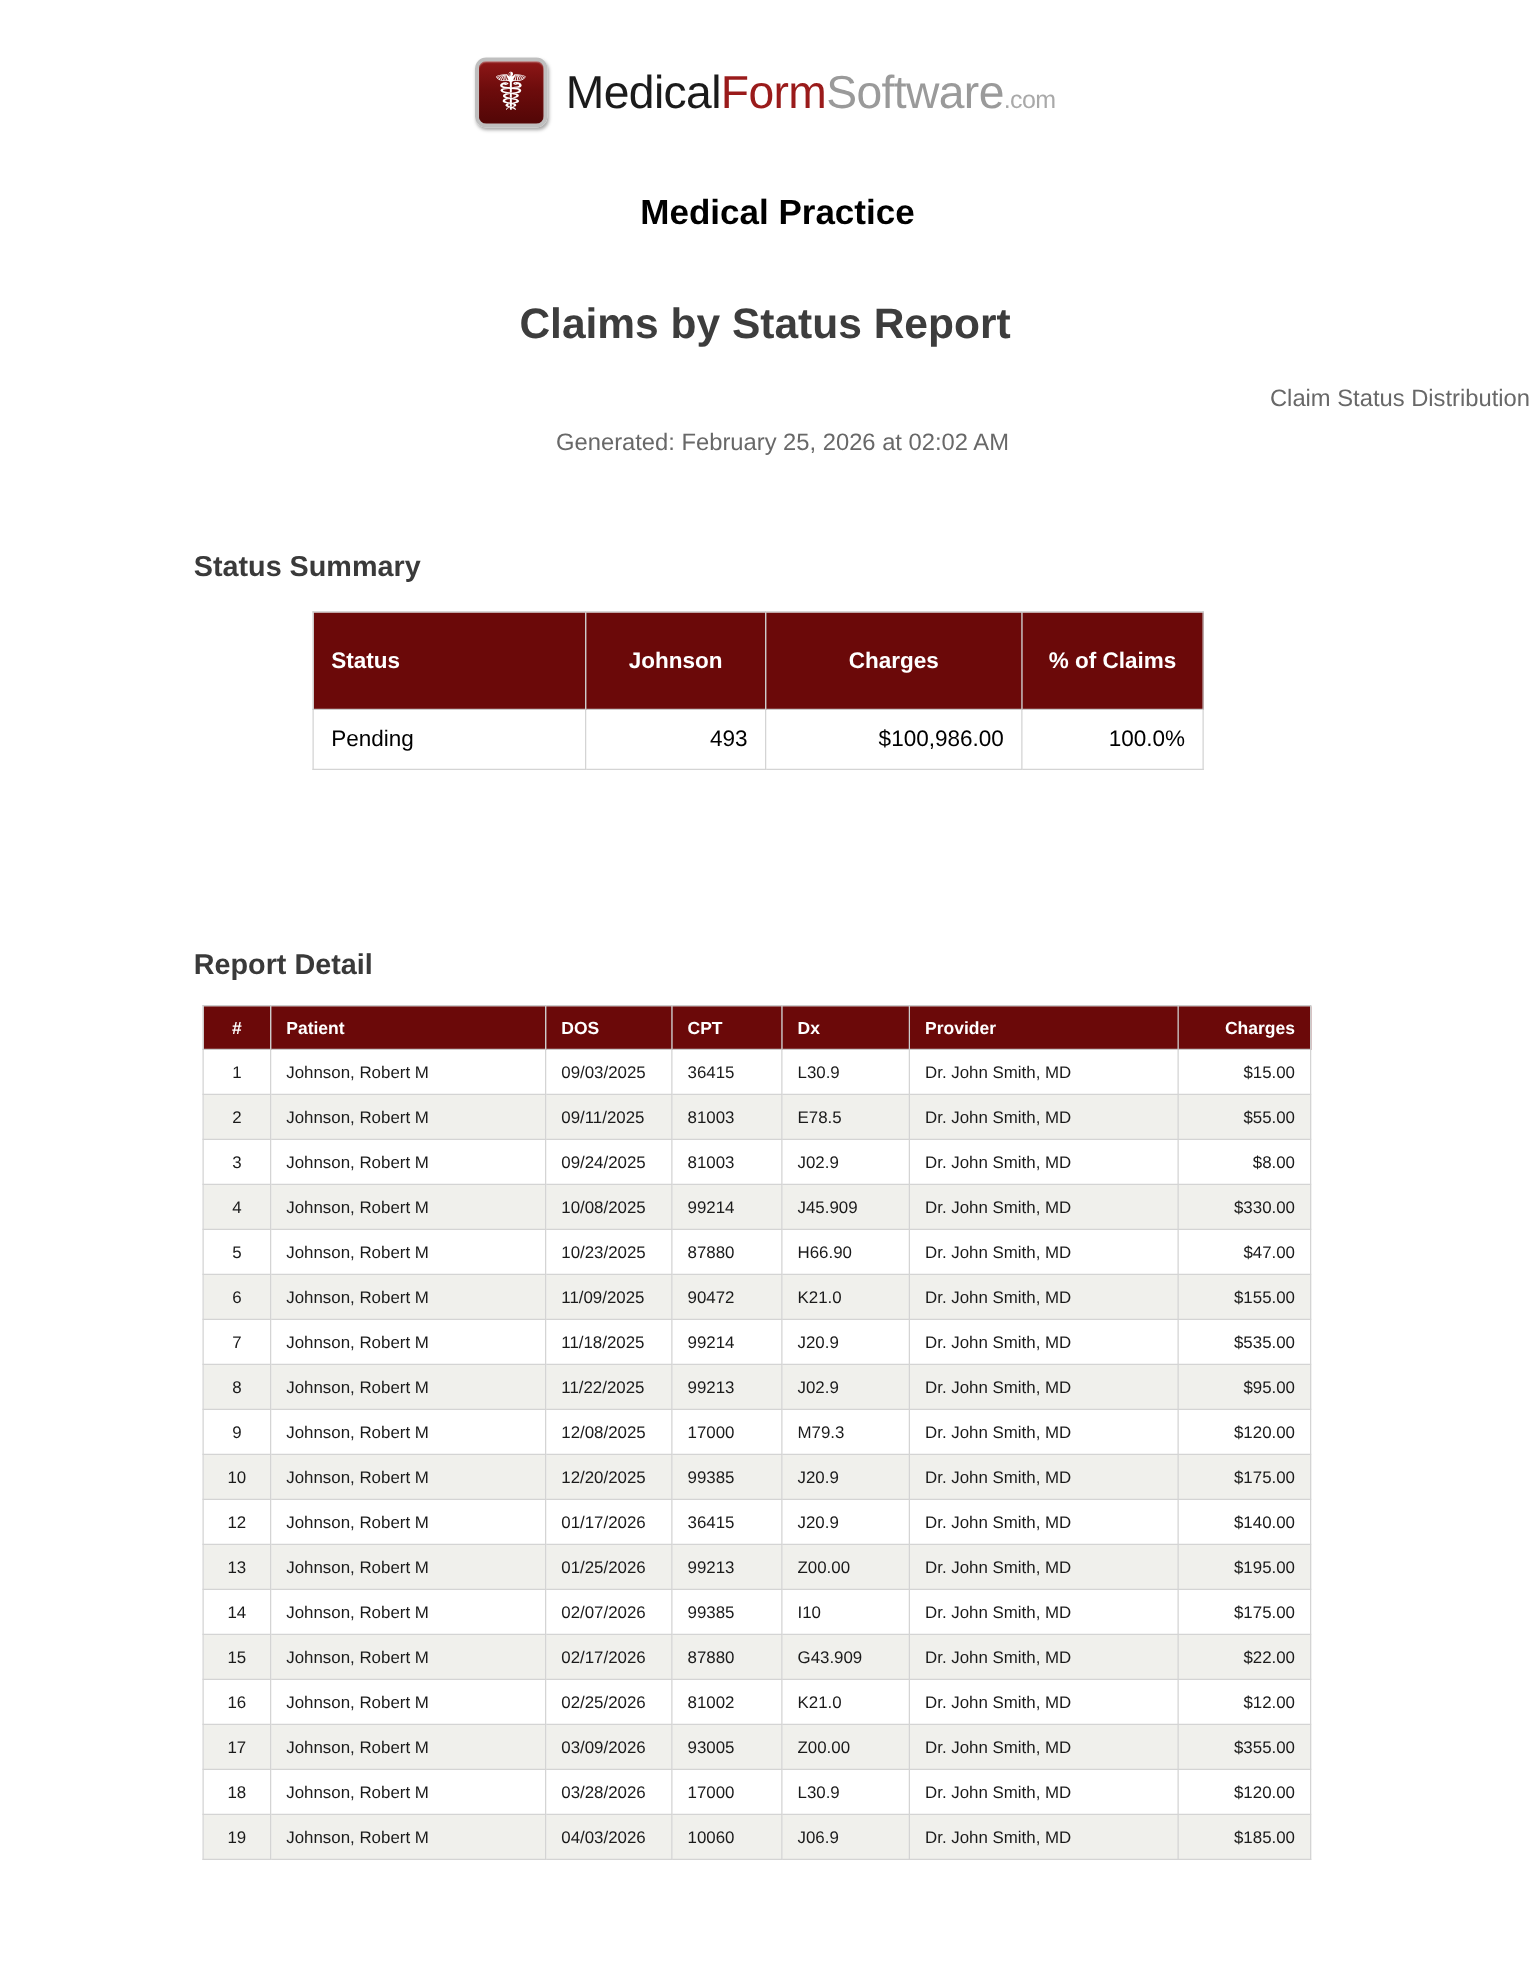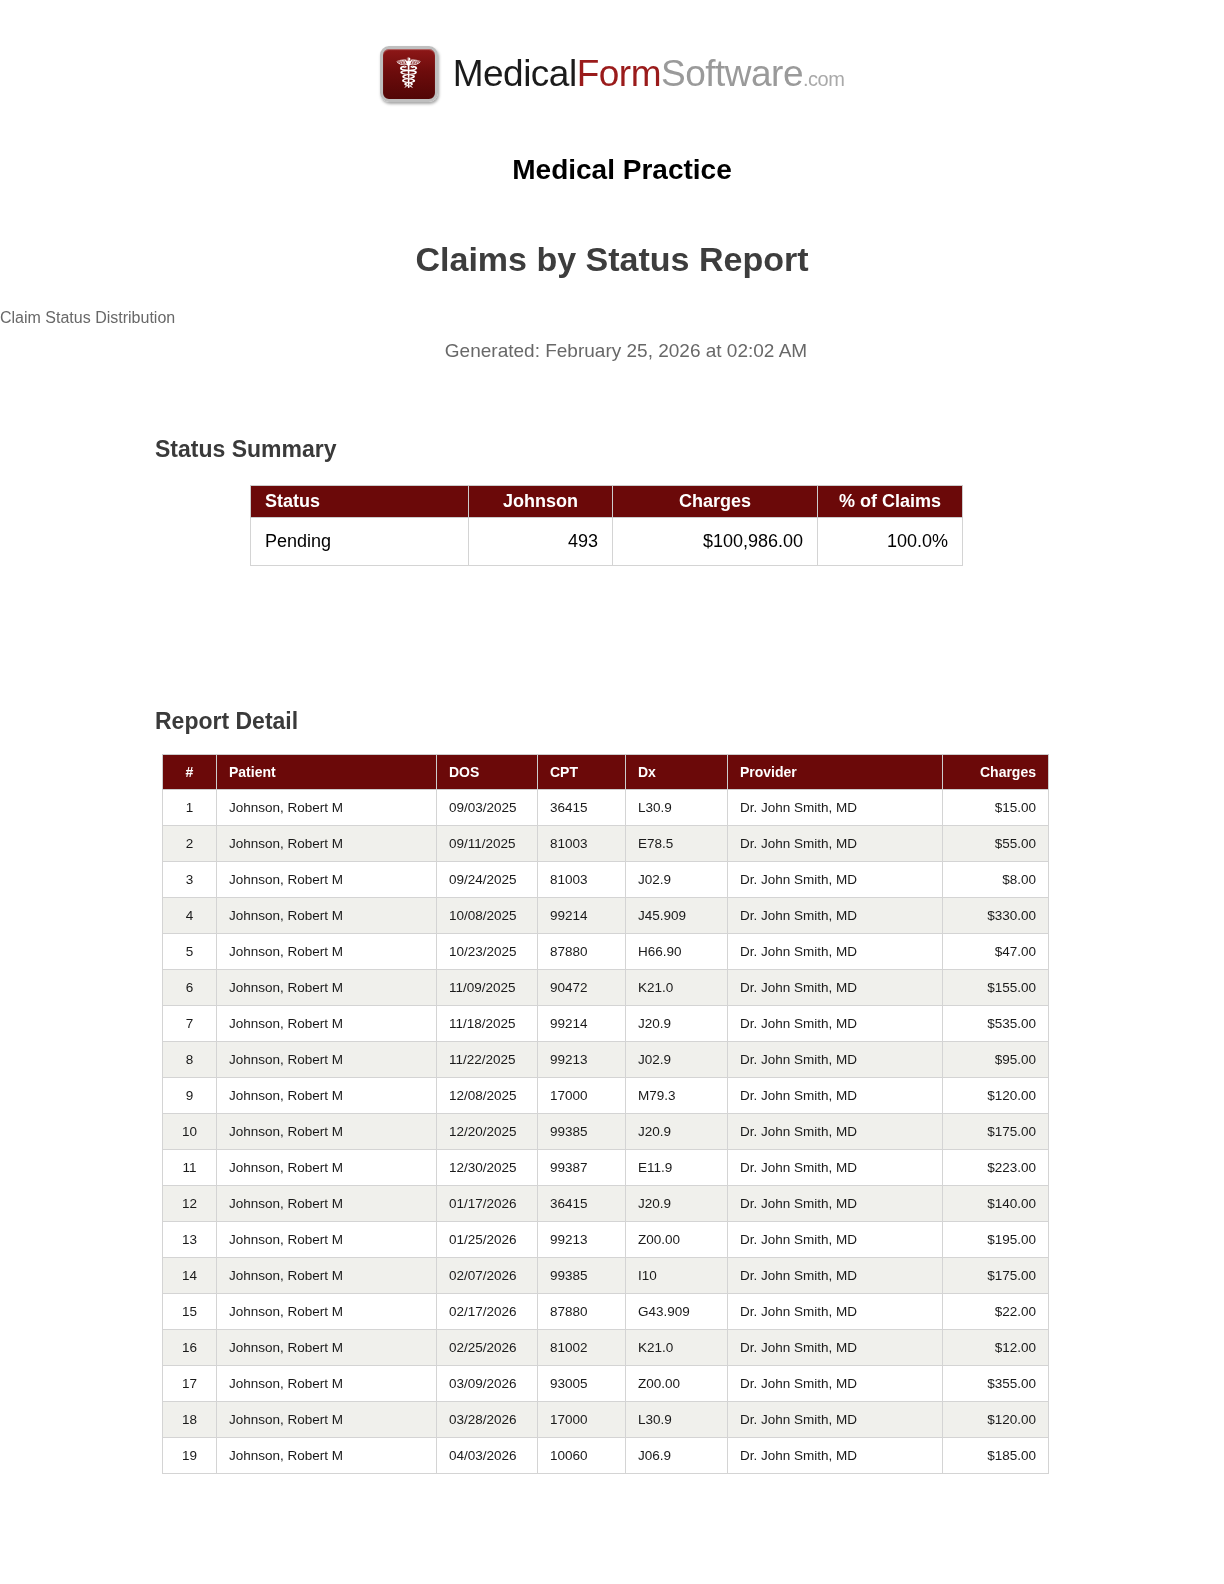--- a/index.html
+++ b/index.html
@@ -33,42 +33,42 @@
 
   
   .practice-name {
     margin: 52px 0 0; text-align: center;
     font-size: 28px; font-weight: bold; color: #000000; padding-left: 20px;
   }
   .report-title {
     margin: 54px 0 0; text-align: center;
     font-size: 34px; font-weight: bold; color: #3d3d3d;
   }
-  .subtitle  { margin-top: 30px; text-align: left; font-size: 16px; color: #686868; }
+  .subtitle  { margin-top: 30px; text-align: right; font-size: 19px; color: #686868; }
   .generated { margin-top: 13px; text-align: center; font-size: 19px; color: #686868; padding-left: 28px; }
 
   
   .section-heading {
     margin: 0 0 0 155px;
     font-size: 23px; font-weight: bold; color: #3a3a3a;
   }
   .sh-summary { margin-top: 74px; }
   .sh-claims  { margin-top: 142px; }
 
   
   table { border-collapse: collapse; table-layout: fixed; }
   th {
     background: #6b0909; color: #ffffff; font-weight: bold;
     border: 1px solid #cccccc;
   }
   td { border: 1px solid #d4d4d4; background: #ffffff; }
 
   
   .summary-table { margin: 22px 0 0 250px; width: 712px; }
-  .summary-table th { font-size: 18px; padding: 5px 14px; text-align: center; }
+  .summary-table th { font-size: 18px; padding: 28px 14px; text-align: center; }
   .summary-table td { font-size: 18px; padding: 13px 14px; text-align: right; color: #000; }
   .summary-table th:nth-child(1), .summary-table td:nth-child(1) { text-align: left; }
   .summary-table th:nth-child(1) { width: 218px; }
   .summary-table th:nth-child(2) { width: 144px; }
   .summary-table th:nth-child(3) { width: 205px; }
   .summary-table th:nth-child(4) { width: 145px; }
 
   
   .claims-table { margin: 19px 0 0 162px; width: 886px; }
   .claims-table th { font-size: 14px; padding: 9px 12px; text-align: left; }
@@ -219,29 +219,20 @@
         <tr>
           <td>10</td>
           <td>Johnson, Robert M</td>
           <td>12/20/2025</td>
           <td>99385</td>
           <td>J20.9</td>
           <td>Dr. John Smith, MD</td>
           <td>$175.00</td>
         </tr>
         <tr>
-          <td>11</td>
-          <td>Johnson, Robert M</td>
-          <td>12/30/2025</td>
-          <td>99387</td>
-          <td>E11.9</td>
-          <td>Dr. John Smith, MD</td>
-          <td>$223.00</td>
-        </tr>
-        <tr>
           <td>12</td>
           <td>Johnson, Robert M</td>
           <td>01/17/2026</td>
           <td>36415</td>
           <td>J20.9</td>
           <td>Dr. John Smith, MD</td>
           <td>$140.00</td>
         </tr>
         <tr>
           <td>13</td>

